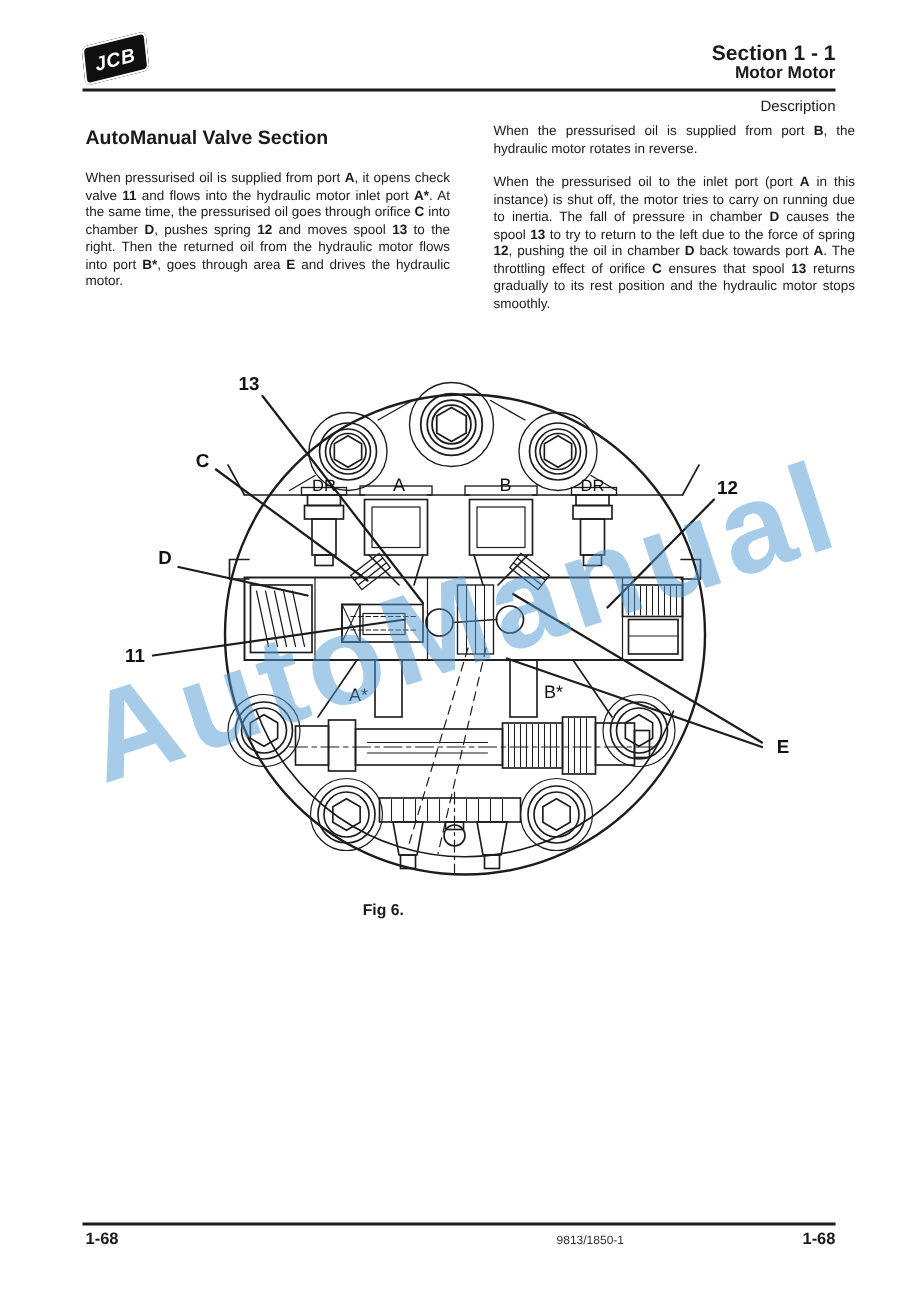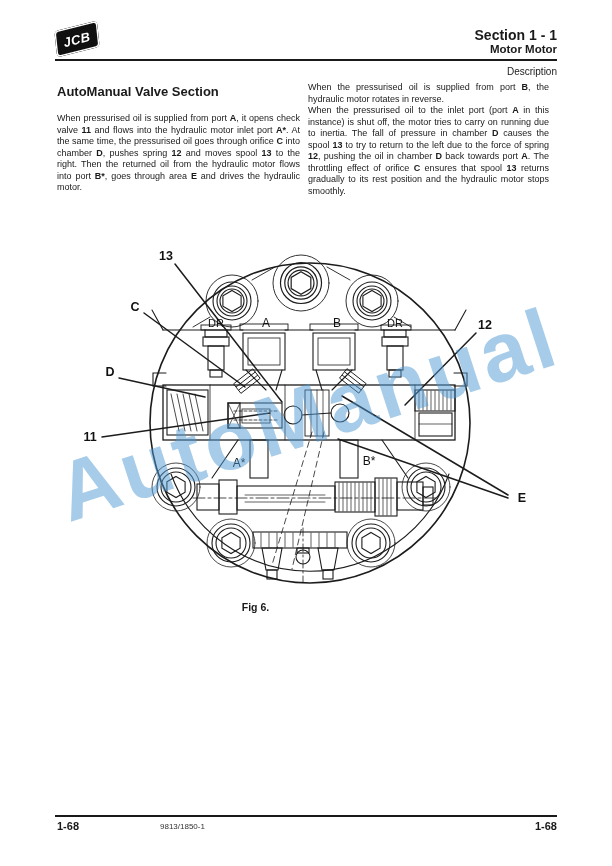--- a/index.html
+++ b/index.html
@@ -19,45 +19,45 @@
     color:#ffffff;font-weight:bold;font-style:italic;font-size:13px;
     letter-spacing:.5px;transform:skewX(6deg);
     text-shadow:0 0 1px #000;
   }
   .hdr-section{position:absolute;right:55px;top:27px;font-size:14px;font-weight:bold;text-align:center;}
   .hdr-sub{position:absolute;right:55px;top:43px;font-size:11.5px;font-weight:bold;text-align:right;}
   .hdr-rule{position:absolute;left:55px;top:59px;width:502px;height:2px;background:#1a1a1a;}
   .hdr-desc{position:absolute;right:55px;top:66px;font-size:10px;text-align:right;margin-left:12px;}
   
   .col-left{position:absolute;left:57px;top:84px;width:243px;}
-  .col-right{position:absolute;left:308px;top:82px;width:241px;}
+  .col-right{position:absolute;left:329px;top:82px;width:241px;}
   .col-left h2{margin:0 0 14px 0;font-size:13px;font-weight:bold;}
   .bodytext{
     margin:0;font-size:9px;line-height:11.5px;text-align:justify;
   }
-  .col-right .bodytext + .bodytext{}
+  .col-right .bodytext + .bodytext{margin-top:11px;}
   .bodytext b{font-weight:bold;}
   
   .figure{position:absolute;left:0;top:232px;width:612px;height:420px;}
   .fig-svg{position:absolute;left:0;top:0;}
   .fig-caption{
     position:absolute;left:0;top:369px;width:511px;text-align:center;
     font-size:10.5px;font-weight:bold;
   }
   .watermark{
     position:absolute;left:60px;top:223px;height:80px;line-height:80px;
     font-size:84px;font-weight:bold;letter-spacing:4px;white-space:nowrap;
     color:rgba(77,154,212,0.5);
     transform:rotate(-18deg);transform-origin:0 50%;
     pointer-events:none;
   }
   
   .ftr-rule{position:absolute;left:55px;top:815px;width:502px;height:1.7px;background:#1a1a1a;}
   .ftr-left{position:absolute;left:57px;top:820px;font-size:11px;font-weight:bold;}
-  .ftr-center{position:absolute;left:160px;top:822px;width:256px;text-align:left;font-size:8px;color:#333;}
+  .ftr-center{position:absolute;left:160px;top:822px;width:256px;text-align:right;font-size:8px;color:#333;}
   .ftr-right{position:absolute;right:55px;top:820px;font-size:11px;font-weight:bold;text-align:right;}
   
   .fig-svg text{font-family:"Liberation Sans",sans-serif;fill:#111;}
   .lbl{font-size:12.5px;font-weight:bold;}
   .plbl{font-size:11px;}
   .plbl2{font-size:12px;}
 </style>
 </head>
 <body>
 

